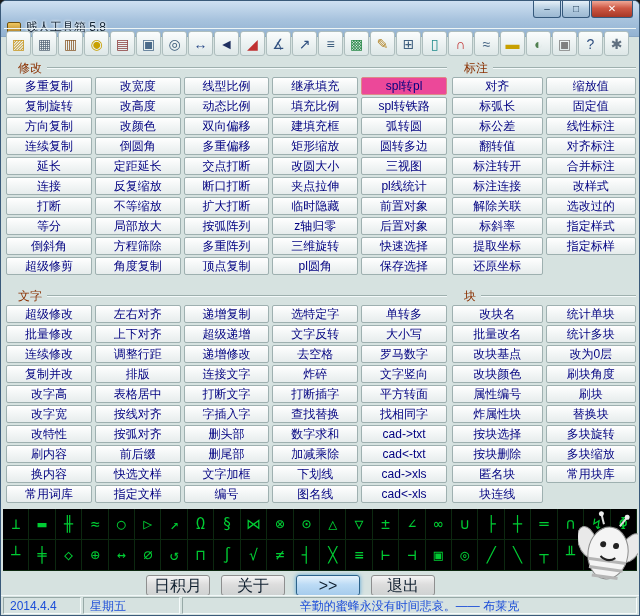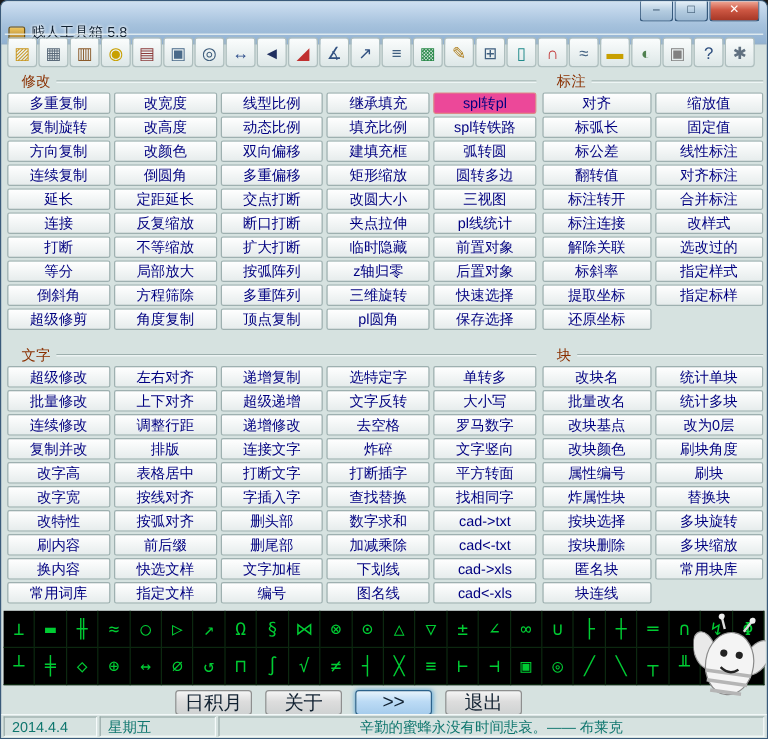--- a/index.html
+++ b/index.html
@@ -119,21 +119,21 @@
     box-shadow: 0 0 4px #58a4d4;
   }
   
   .status-bar {
     position: absolute; left: 0; right: 0; bottom: 0; height: 20px;
     display: flex; gap: 2px; padding: 1px 2px;
     background: #d6e2e0; border-top: 1px solid #f2f8f8;
   }
   .status-cell {
     border: 1px solid; border-color: #97a9a7 #f6fbfb #f6fbfb #97a9a7;
-    padding: 0 6px; line-height: 16px; color: #0f766e;
+    padding: 0 6px; line-height: 16px; color: #1d4ed8;
     white-space: nowrap; overflow: hidden;
   }
   .cell-date { width: 78px; }
   .cell-week { width: 97px; }
   .cell-quote { flex: 1; text-align: center; }
 </style>
 </head>
 <body>
 
 <div class="window">

